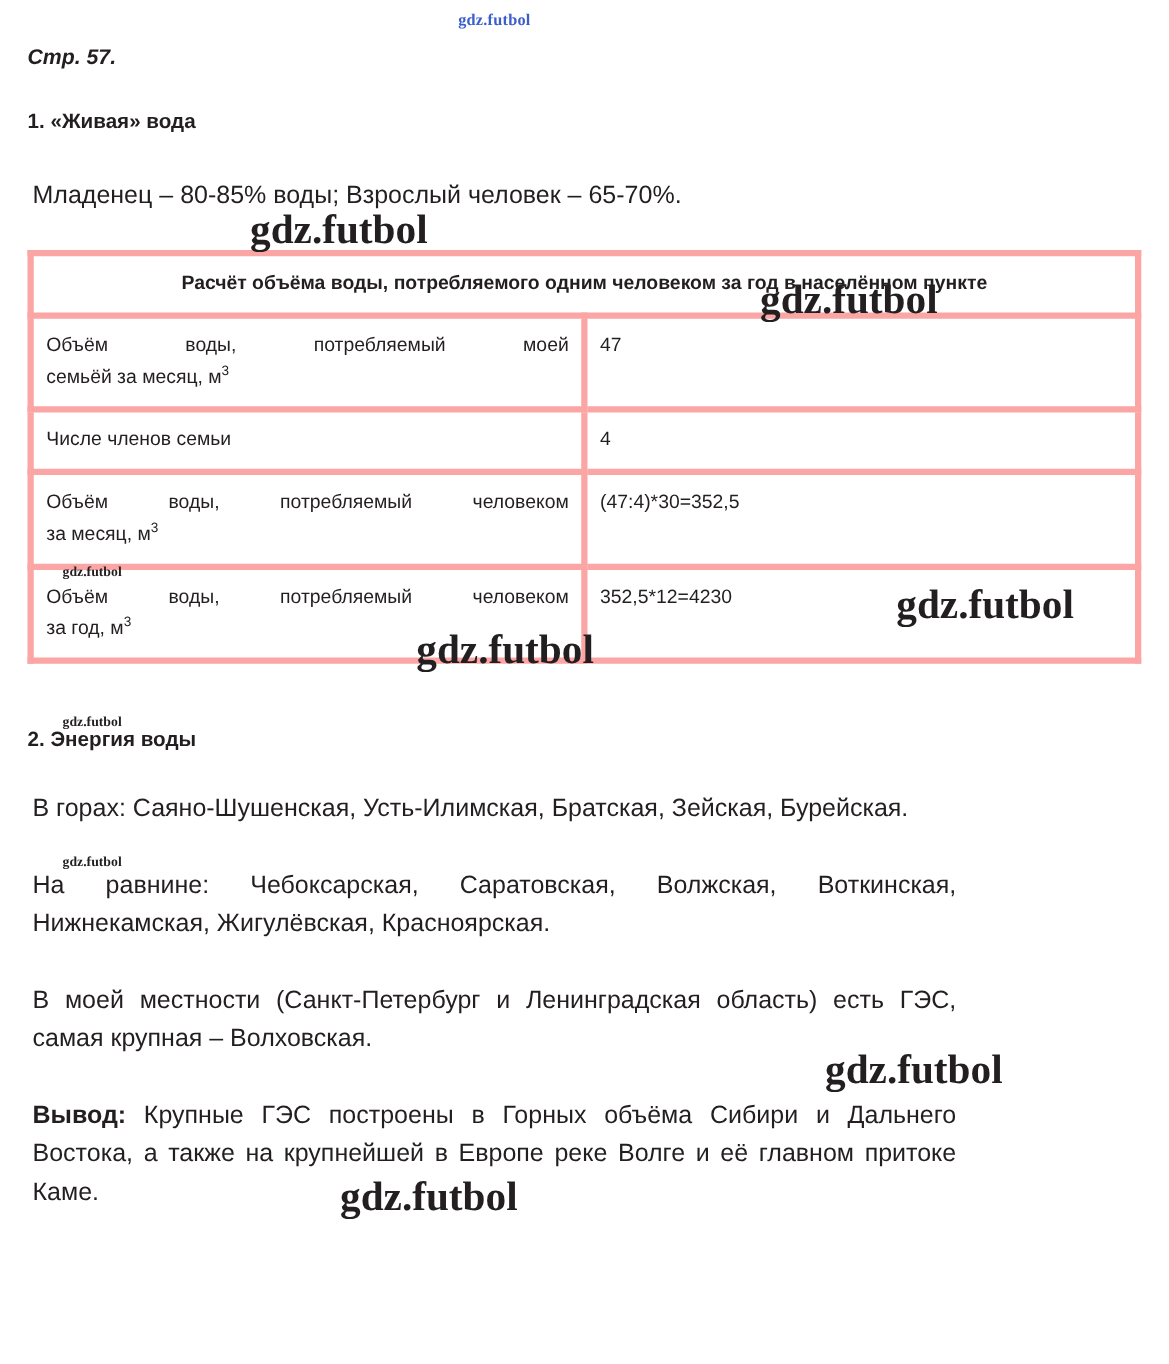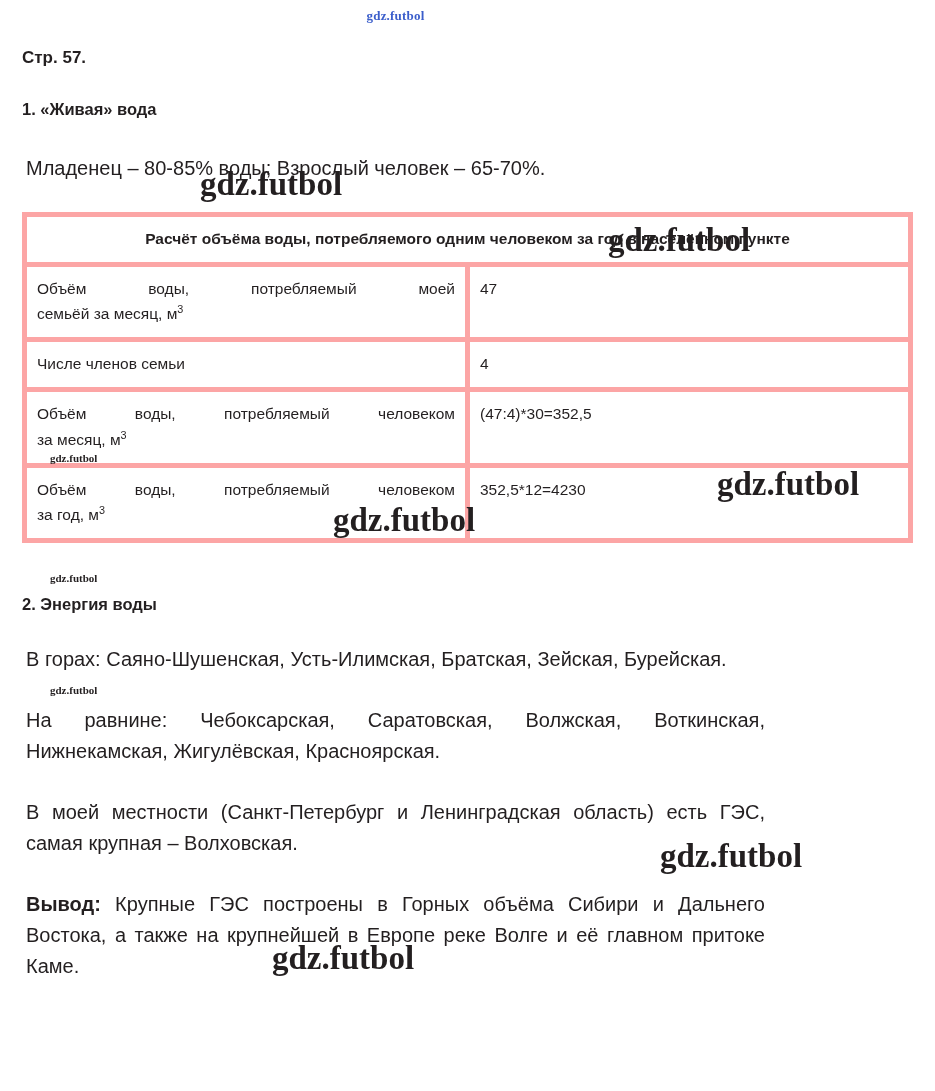--- a/index.html
+++ b/index.html
@@ -13,40 +13,41 @@
     position: relative;
     font-family: "Liberation Sans", sans-serif;
     color: #231f20;
     overflow: hidden;
   }
   .page {
     position: relative;
     width: 791px;
     height: 1091px;
     box-sizing: border-box;
-    padding: 12px 22px;
+    padding: 0 22px;
   }
   .top-watermark {
     position: absolute;
     top: 8px;
     left: 0;
     width: 100%;
     text-align: center;
     font-family: "Liberation Serif", serif;
     font-weight: bold;
     font-size: 13px;
     color: #3b5ecb;
     letter-spacing: 0.2px;
   }
   .page-number {
     margin: 0;
     padding-top: 36px;
     font-size: 17px;
     font-weight: bold;
     color: #231f20;
+    font-style: italic;
   }
   .section-heading {
     margin: 0;
     padding-top: 26px;
     font-size: 16.5px;
     font-weight: bold;
   }
   .q-heading {
     margin: 0;
     padding-top: 32px;

